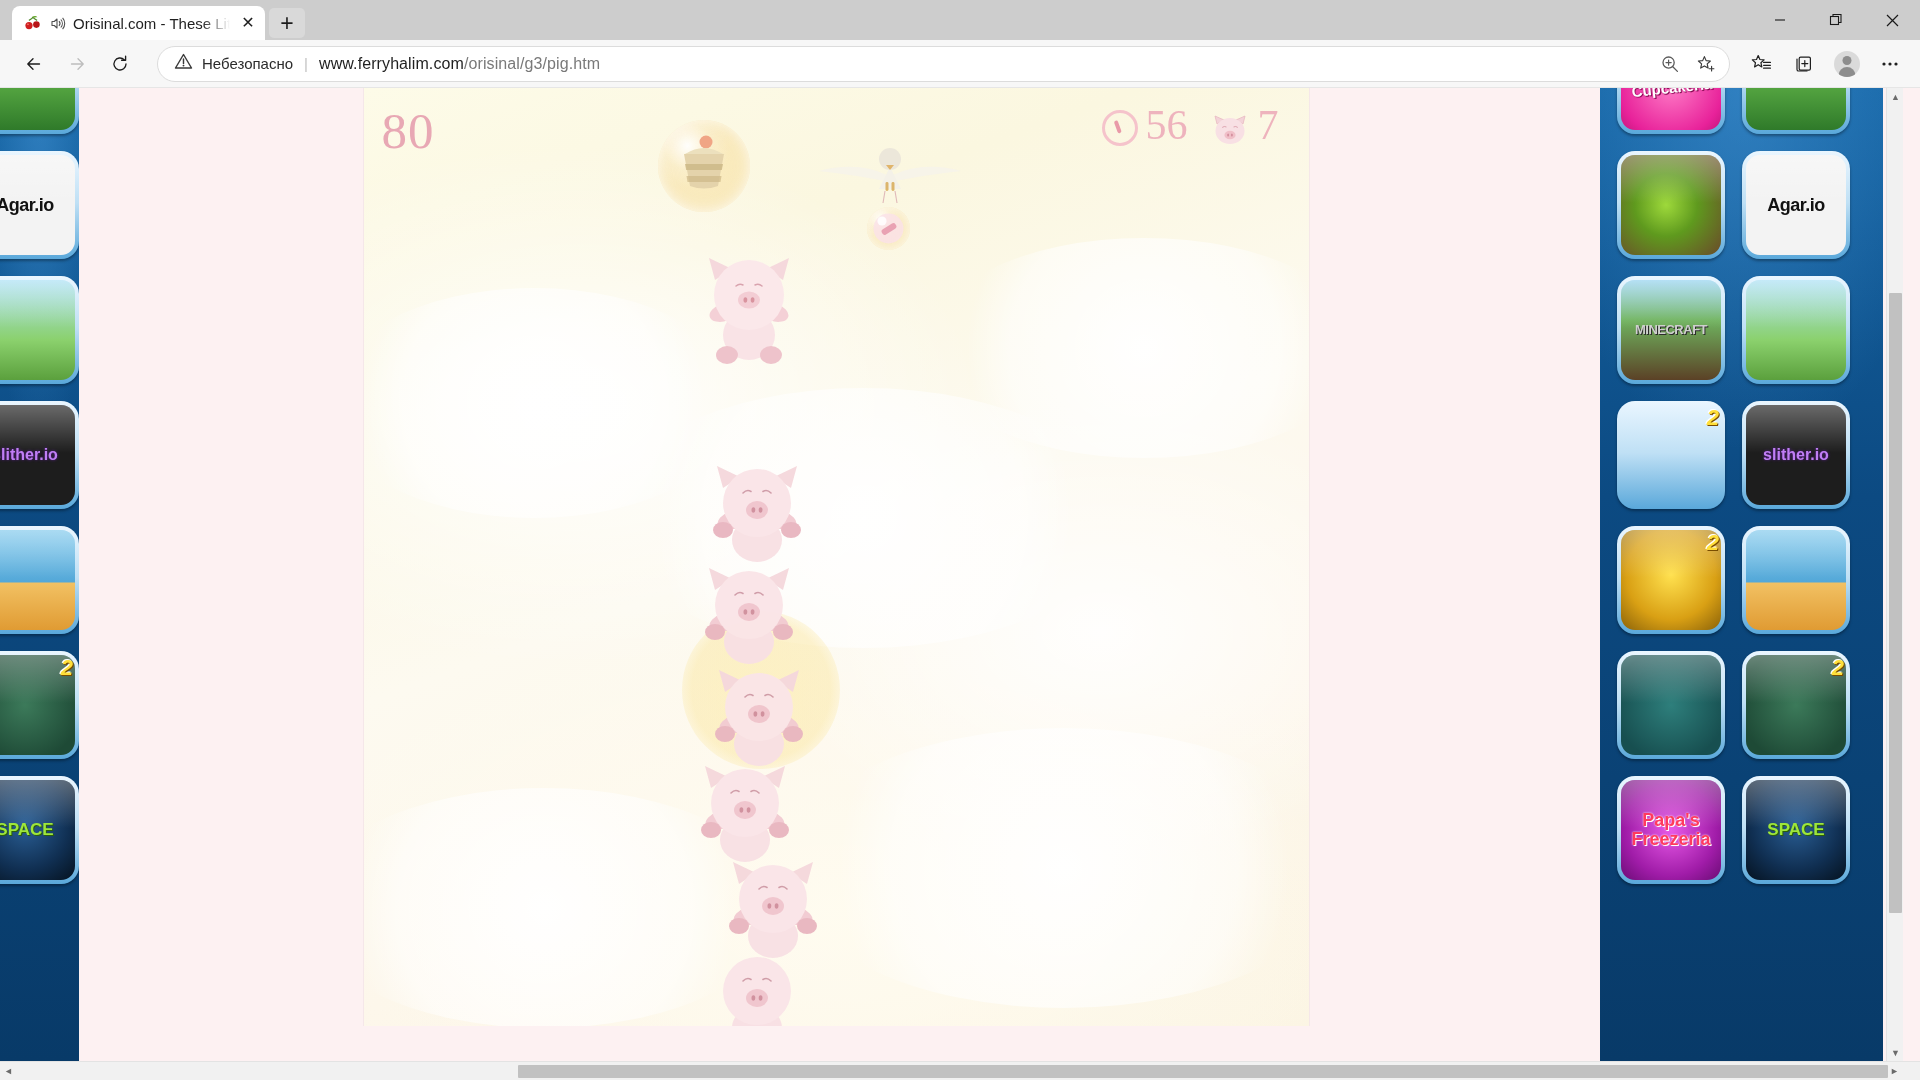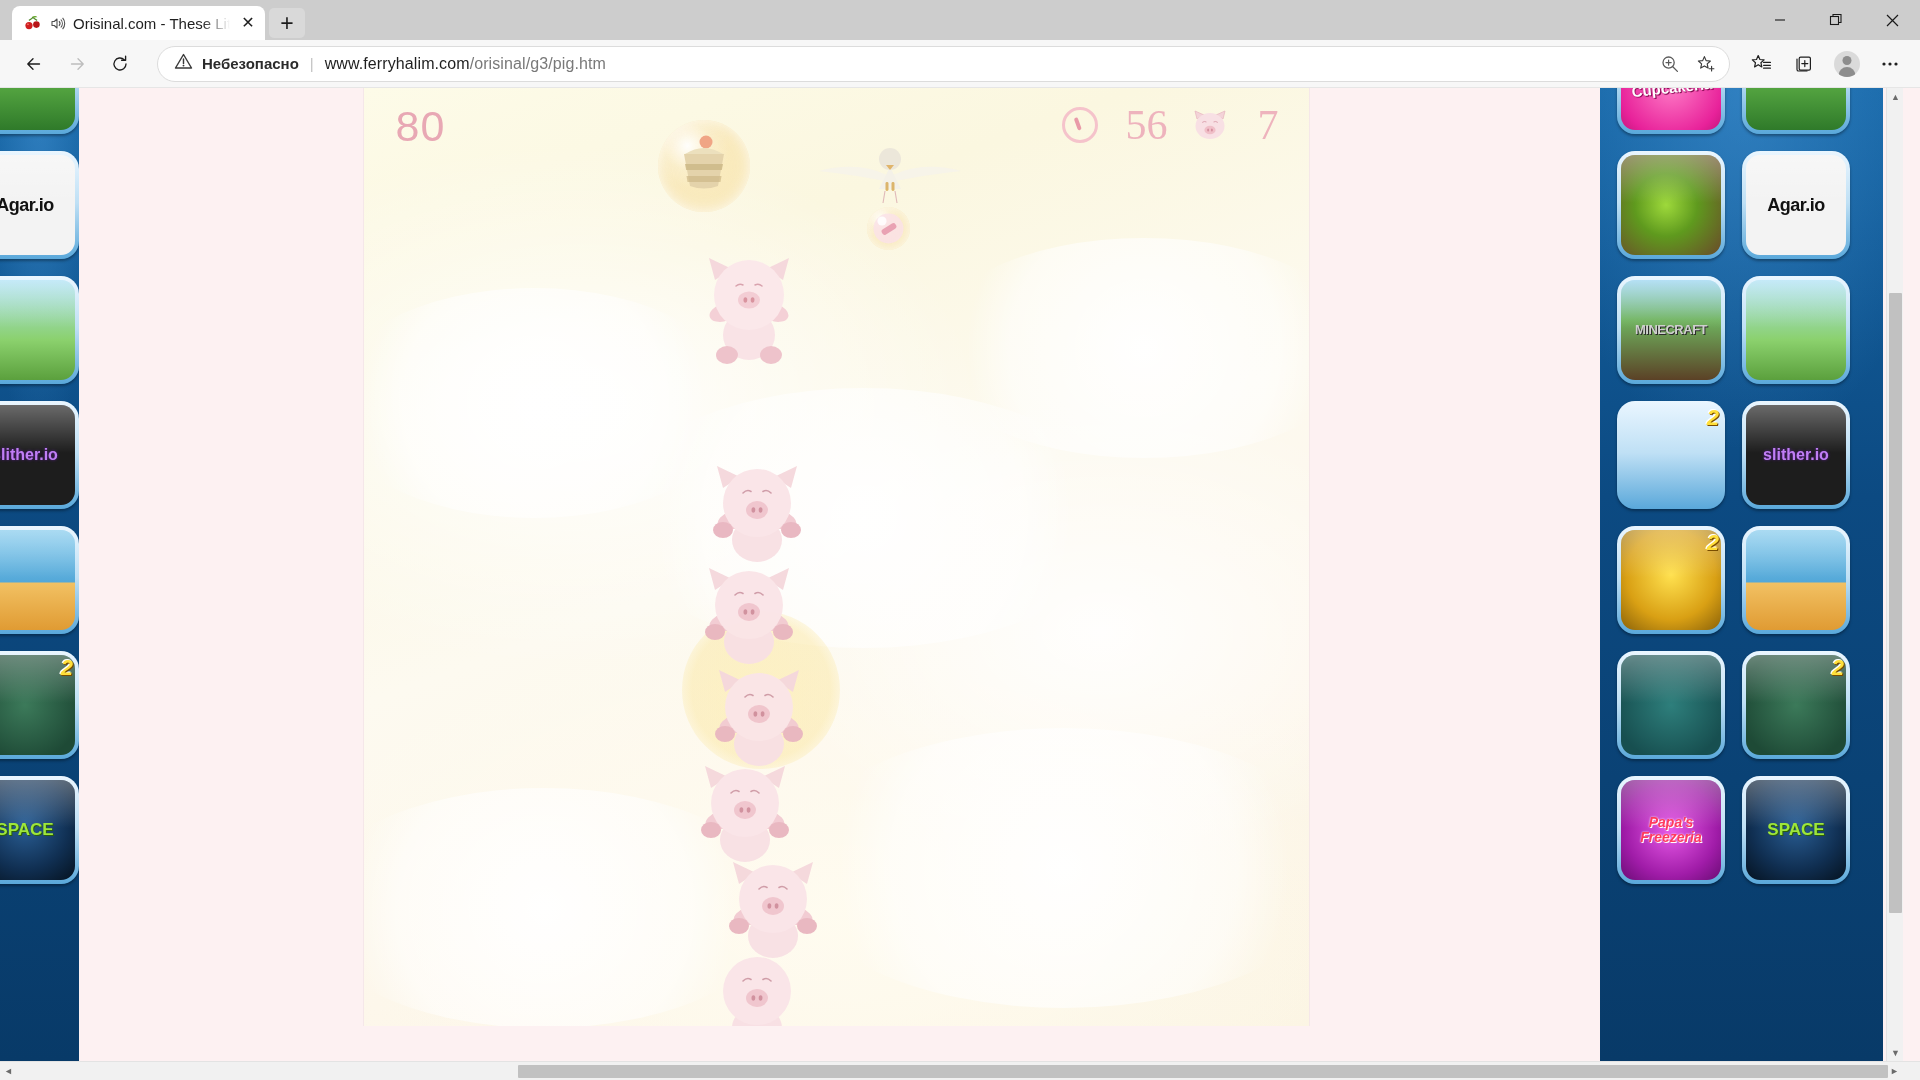--- a/index.html
+++ b/index.html
@@ -79,21 +79,21 @@
   }
   .navbtn.disabled { color: #bdbdbd; }
 
   .omnibox {
     flex: 1 1 auto; height: 36px; margin: 0 8px 0 14px;
     background: #ffffff; border: 1px solid #dcdcdc; border-radius: 18px;
     display: flex; align-items: center; padding: 0 6px 0 16px;
     position: relative;
   }
   .warn-icon { flex: 0 0 auto; margin-right: 9px; }
-  .omni-state { font-size: 15px; color: #2b2b2b; white-space: nowrap; font-weight: bold; }
+  .omni-state { font-size: 15px; color: #2b2b2b; white-space: nowrap; }
   .omni-sep { margin: 0 11px; color: #c2c2c2; font-size: 15px; }
   .omni-url { font-size: 16px; color: #797979; white-space: nowrap; letter-spacing: .1px; text-align: center; }
   .omni-url .host { color: #1f1f1f; }
   .omni-actions { margin-left: auto; display: flex; align-items: center; gap: 2px; }
   .omni-act {
     width: 34px; height: 30px; border-radius: 5px;
     display: flex; align-items: center; justify-content: center;
   }
   .tb-act {
     width: 40px; height: 36px; border-radius: 5px;
@@ -196,21 +196,21 @@
   .art-angrybirds { background: linear-gradient(180deg,#a8dff5 0%, #8bd16d 60%, #5ba03d 100%); }
   .art-ninja { background: linear-gradient(180deg,#67c0e8 0%, #2f7fae 45%, #1d5c7f 100%); }
   .art-ninja .lbl { color:#fff; font-size: 15px; text-shadow: 1px 1px 0 #103c57; }
   .art-slither { background: #1d1d1d; }
   .art-slither .lbl { color:#c07ef5; font-size: 16px; text-shadow: 0 0 3px #5a1f94; }
   .art-temple { background: radial-gradient(circle at 50% 45%, #ffe14f 0%, #d9a014 60%, #8b6209 100%); }
   .art-moto { background: linear-gradient(180deg,#7fc8ec 0%, #54a8d8 52%, #f2c163 53%, #e09b33 100%); }
   .art-viking { background: radial-gradient(circle at 50% 50%, #2e7f7c 0%, #174f50 80%); }
   .art-rowdy { background: radial-gradient(circle at 50% 50%, #3c7a5a 0%, #1e4a36 80%); }
   .art-freezeria { background: radial-gradient(circle at 50% 50%, #e85ae8 0%, #a01ca8 65%, #6b0c75 100%); }
-  .art-freezeria .lbl { color:#ff3a5e; font-size: 14px; text-shadow: 0 0 2px #fff, 1px 1px 0 #fff; font-style: italic; }
+  .art-freezeria .lbl { color:#ff3a5e; font-size: 18px; text-shadow: 0 0 2px #fff, 1px 1px 0 #fff; }
   .art-space { background: radial-gradient(circle at 50% 45%, #2a5f96 0%, #102f52 60%, #05121f 100%); }
   .art-space .lbl { color:#9ee63a; font-size: 17px; text-shadow: 1px 1px 0 #2b5e08; }
 
   .lbl { position: relative; z-index: 2; padding: 0 3px; }
   .tile-badge {
     position: absolute; right: 6px; top: 4px; z-index: 3;
     font-size: 22px; font-weight: bold; color: #ffdf3a;
     text-shadow: 1px 1px 0 #7a4d00, -1px -1px 0 #fff;
     font-style: italic;
   }
@@ -235,29 +235,29 @@
     overflow: hidden;
   }
   .cloud {
     position: absolute; border-radius: 50%;
     background: radial-gradient(circle, rgba(255,255,255,.96) 0%, rgba(255,255,255,.55) 55%, rgba(255,255,255,0) 72%);
     pointer-events: none;
   }
 
   
   .hud-score {
-    position: absolute; left: 32px; top: 14px;
-    font-family: Liberation Sans, sans-serif;
-    font-size: 43px; color: #e8a8b4; letter-spacing: 1px;
+    position: absolute; left: 18px; top: 14px;
+    font-family: Liberation Serif, serif;
+    font-size: 51px; color: #e8a8b4; letter-spacing: 1px;
   }
   .hud-right {
     position: absolute; right: 30px; top: 16px;
     display: flex; align-items: center; gap: 22px;
   }
-  .hud-group { display: flex; align-items: center; gap: 28px; }
+  .hud-group { display: flex; align-items: flex-end; gap: 8px; }
   .hud-num {
     font-family: "Liberation Serif", serif;
     font-size: 42px; color: #eeb3bd; line-height: 1;
   }
   .clock-icon {
     width: 36px; height: 36px; border-radius: 50%;
     border: 3px solid #f5c3cb; position: relative;
   }
   .clock-icon::after {
     content: ""; position: absolute; left: 50%; top: 7px;

